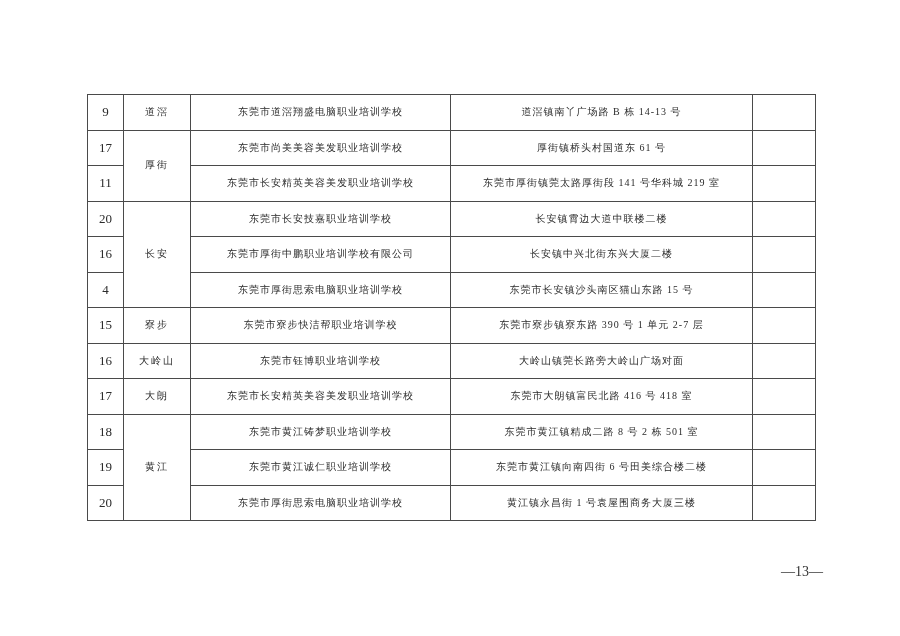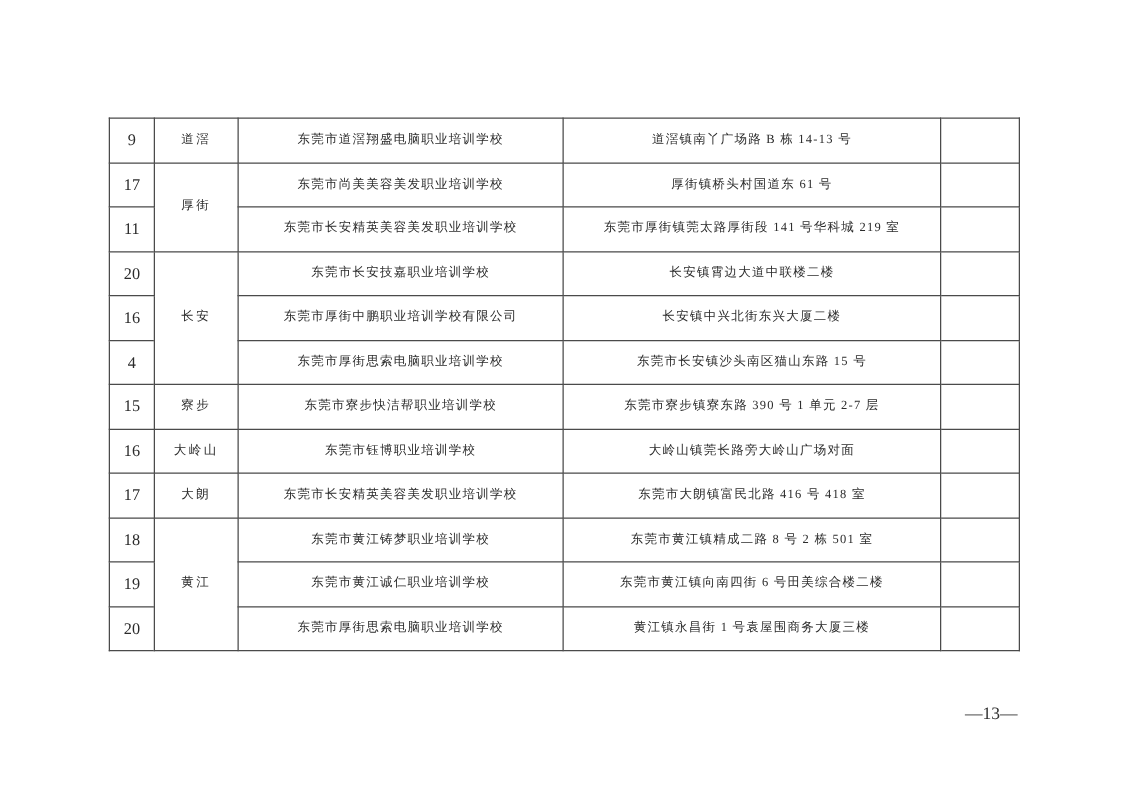--- a/index.html
+++ b/index.html
@@ -44,21 +44,21 @@
     letter-spacing: 2px;
   }
   table.doc-table tr {
     height: 35.5px;
   }
   .page-number {
     position: absolute;
     left: 772px;
     top: 564px;
     width: 60px;
-    text-align: left;
+    text-align: center;
     font-size: 14px;
     color: #333333;
     letter-spacing: 0;
   }
 </style>
 </head>
 <body>
 
 <div class="page">
 

